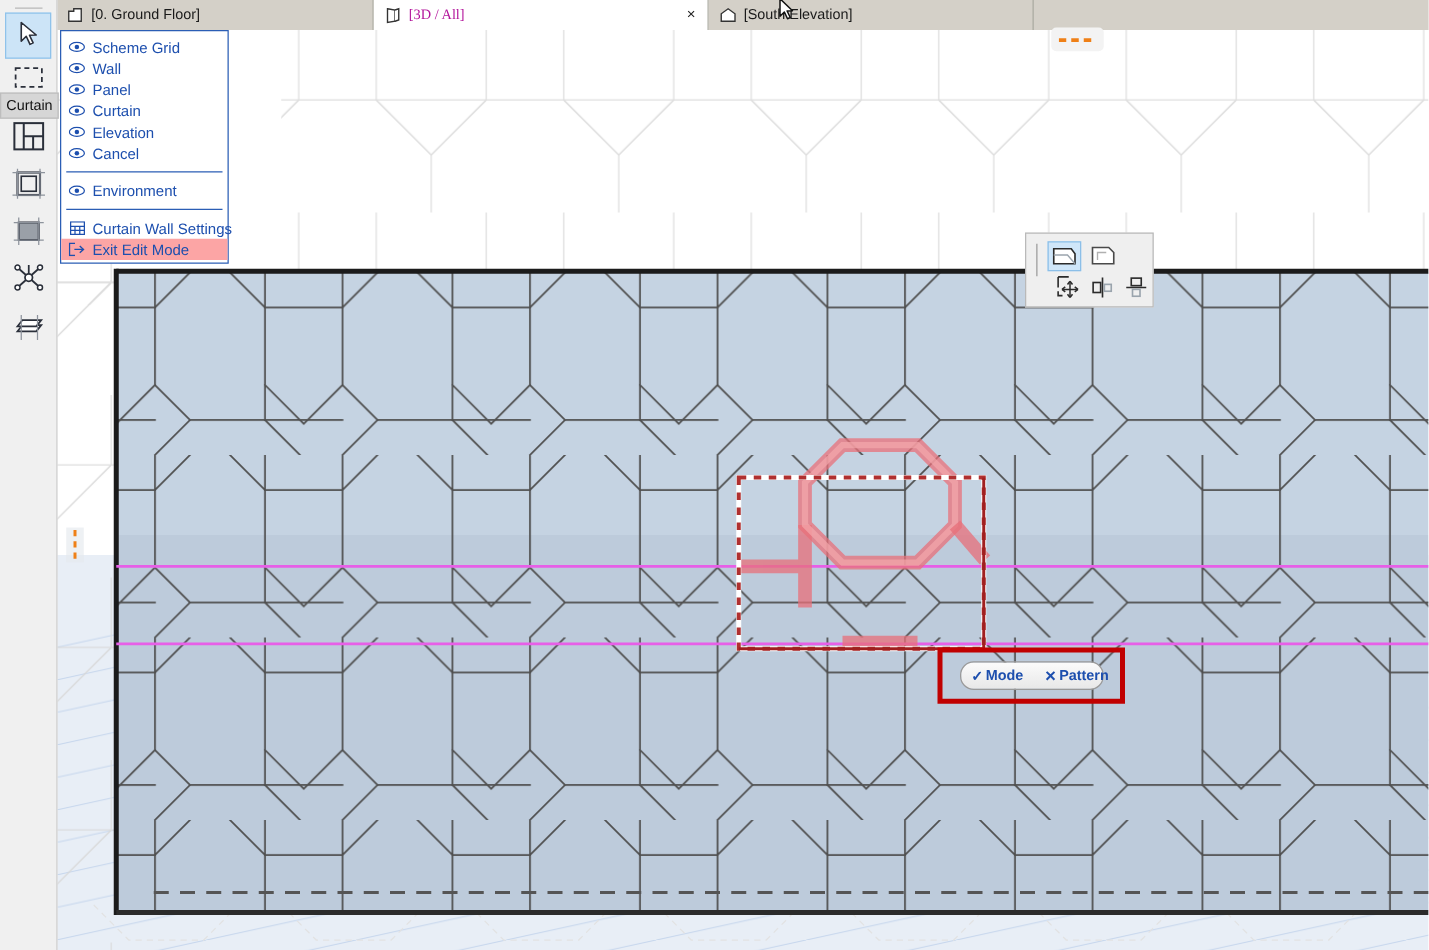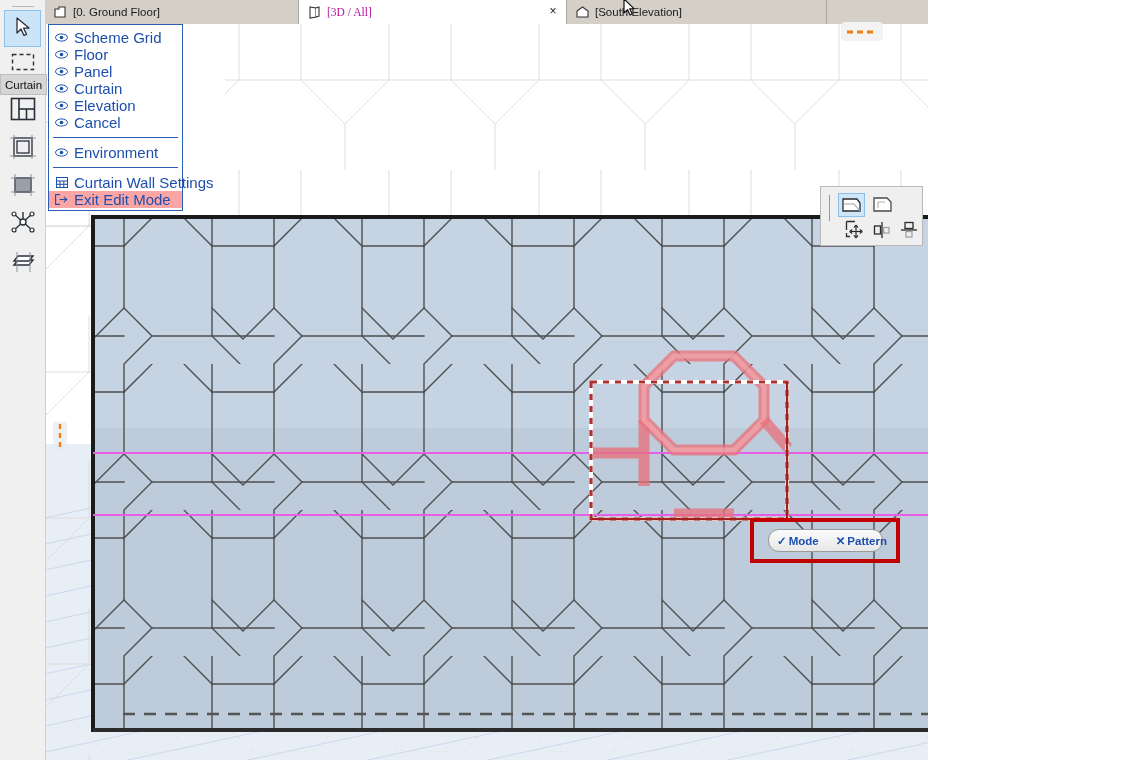--- a/index.html
+++ b/index.html
@@ -4,21 +4,21 @@
 <style>
   html,body{margin:0;padding:0;}
   body{
     width:1143px;height:760px;overflow:hidden;
     font-family:"Liberation Sans", sans-serif;
     font-size:12px;
     background:#ffffff;
     position:relative;
     -webkit-font-smoothing:antialiased;
   }
-  #app{position:absolute;left:0;top:0;width:928px;height:760px;overflow:hidden;}
+  #app{position:absolute;left:0;top:0;width:1143px;height:760px;overflow:hidden;}
 
   
   .tabbar{position:absolute;left:0;top:0;width:1143px;height:24px;background:#d4d0c8;}
   .tab{position:absolute;top:0;height:24px;box-sizing:border-box;
        display:flex;align-items:center;padding:0 8px;gap:5px;
        background:#d4d0c8;border-right:1px solid #a9a9a0;font-size:11.5px;color:#1a1a1a;}
   .tab.active{background:#ffffff;border-right:1px solid #a9a9a0;}
   .tab .tlabel{white-space:nowrap;}
   .tab.active .tlabel{color:#b3149b;font-family:Liberation Serif, serif;}
   .tabclose{position:absolute;right:7px;top:5px;width:12px;height:12px;
@@ -40,21 +40,21 @@
   
   .canvas{position:absolute;left:45px;top:24px;width:1098px;height:736px;
           background:#ffffff;overflow:hidden;}
   .canvas svg{position:absolute;left:0;top:0;}
 
   
   .ctxmenu{position:absolute;left:48px;top:24px;width:135px;
            background:#ffffff;border:1px solid #2b5eb5;z-index:50;
            padding:4px 0 2px 0;box-sizing:border-box;}
   .mi{height:17px;display:flex;align-items:center;gap:6px;padding:0 6px;
-      font-size:15px;color:#1d4fae;white-space:nowrap;}
+      font-size:12px;color:#1d4fae;white-space:nowrap;}
   .mi.hov{background:#fca5a5;}
   .mi .micon{width:13px;height:13px;flex:0 0 13px;display:flex;align-items:center;justify-content:center;}
   .mi-sep{height:1px;background:#2b5eb5;margin:6px 4px 6px 4px;}
 
   
   .pet{position:absolute;left:820px;top:186px;width:101px;height:58px;
        background:#efefef;border:1px solid #b9b9b9;z-index:45;}
   .pet .grip{position:absolute;left:8px;top:8px;width:1px;height:26px;background:#9b9b9b;}
   .pbtn{position:absolute;width:27px;height:24px;display:flex;align-items:center;justify-content:center;box-sizing:border-box;}
   .pbtn.sel{background:#cfe6f9;border:1px solid #8cbfe8;}
@@ -351,21 +351,21 @@
       <span>Scheme Grid</span>
     </div>
 
     <div class="mi">
       <span class="micon">
         <svg width="13" height="9" viewBox="0 0 13 9">
             <ellipse cx="6.5" cy="4.5" rx="6" ry="3.6" fill="none" stroke="#1d4fae" stroke-width="1"></ellipse>
             <circle cx="6.5" cy="4.5" r="1.8" fill="#1d4fae"></circle>
           </svg>
       </span>
-      <span>Floor</span>
+      <span>Wall</span>
     </div>
 
     <div class="mi">
       <span class="micon">
         <svg width="13" height="9" viewBox="0 0 13 9">
             <ellipse cx="6.5" cy="4.5" rx="6" ry="3.6" fill="none" stroke="#1d4fae" stroke-width="1"></ellipse>
             <circle cx="6.5" cy="4.5" r="1.8" fill="#1d4fae"></circle>
           </svg>
       </span>
       <span>Panel</span>

